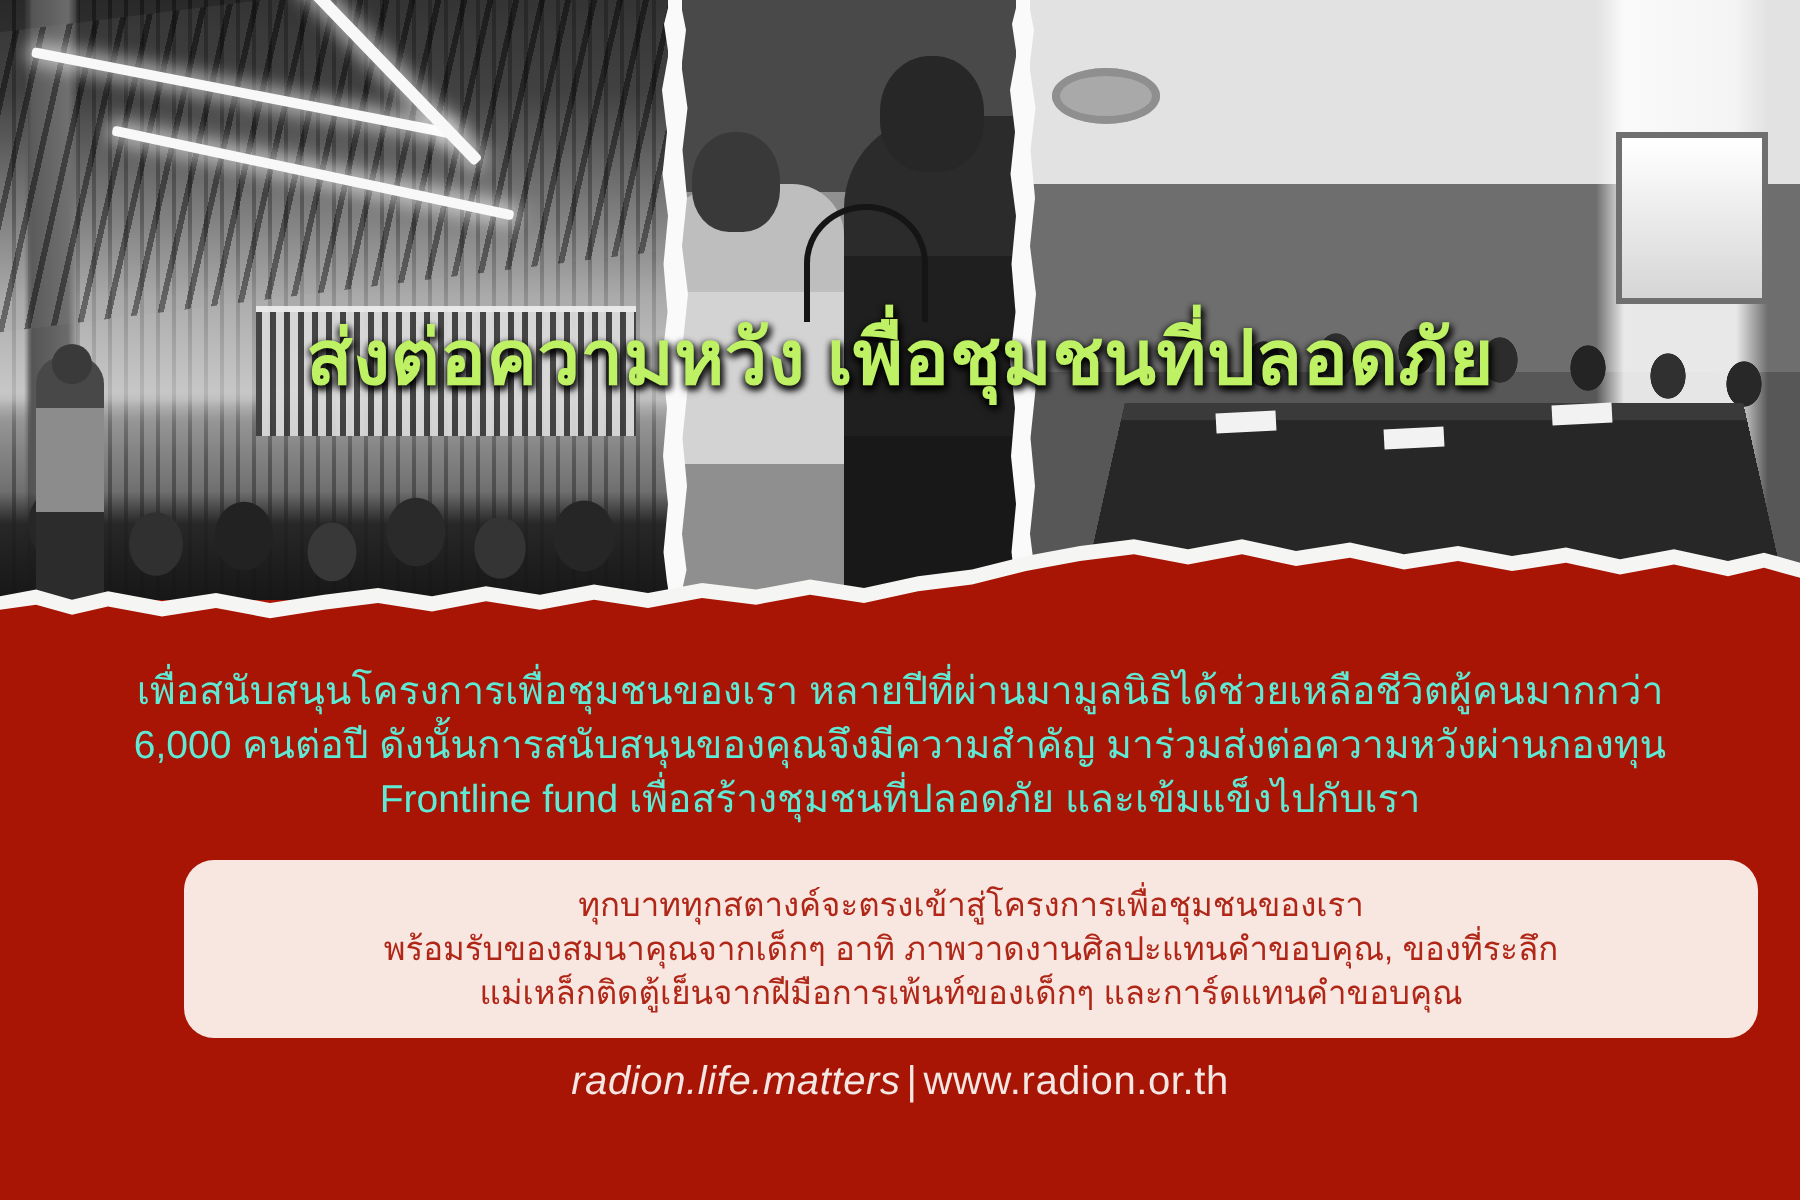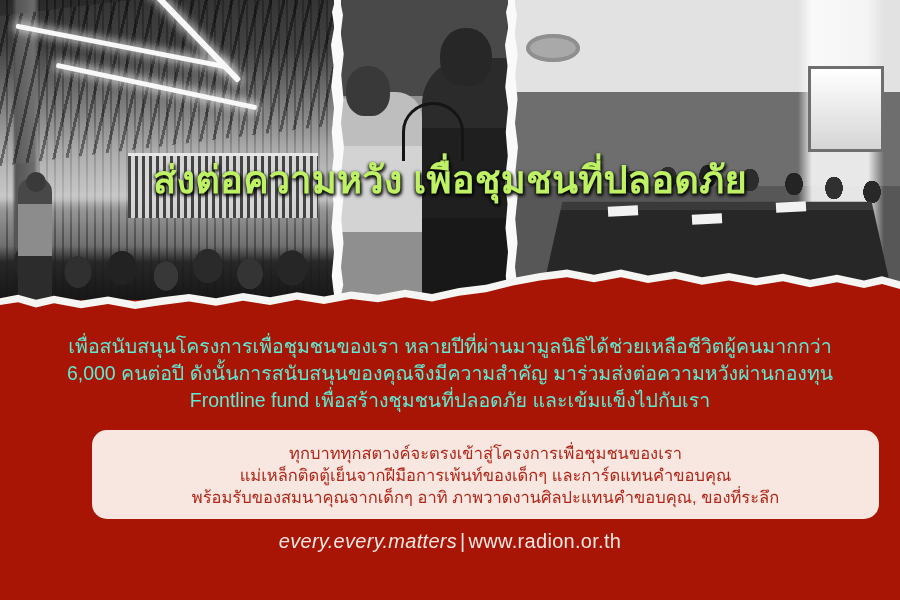--- a/index.html
+++ b/index.html
@@ -312,22 +312,22 @@
 
   <div id="intro">
     <span class="ln">เพื่อสนับสนุนโครงการเพื่อชุมชนของเรา หลายปีที่ผ่านมามูลนิธิได้ช่วยเหลือชีวิตผู้คนมากกว่า</span>
     <span class="ln">6,000 คนต่อปี ดังนั้นการสนับสนุนของคุณจึงมีความสำคัญ มาร่วมส่งต่อความหวังผ่านกองทุน</span>
     <span class="ln">Frontline fund เพื่อสร้างชุมชนที่ปลอดภัย และเข้มแข็งไปกับเรา</span>
   </div>
 
   <div id="perks-card">
     <div id="perks-list">
       <span class="ln">ทุกบาททุกสตางค์จะตรงเข้าสู่โครงการเพื่อชุมชนของเรา</span>
+      <span class="ln">พร้อมรับของสมนาคุณจากเด็กๆ อาทิ ภาพวาดงานศิลปะแทนคำขอบคุณ, ของที่ระลึก</span>
       <span class="ln">แม่เหล็กติดตู้เย็นจากฝีมือการเพ้นท์ของเด็กๆ และการ์ดแทนคำขอบคุณ</span>
-      <span class="ln">พร้อมรับของสมนาคุณจากเด็กๆ อาทิ ภาพวาดงานศิลปะแทนคำขอบคุณ, ของที่ระลึก</span>
     </div>
   </div>
 
   <div id="footer">
-    <span class="tagline">every.every.matters</span><span class="sep">|</span><span class="url">www.radion.or.th</span>
+    <span class="tagline">radion.life.matters</span><span class="sep">|</span><span class="url">www.radion.or.th</span>
   </div>
 
 </div>
 
 </body></html>

